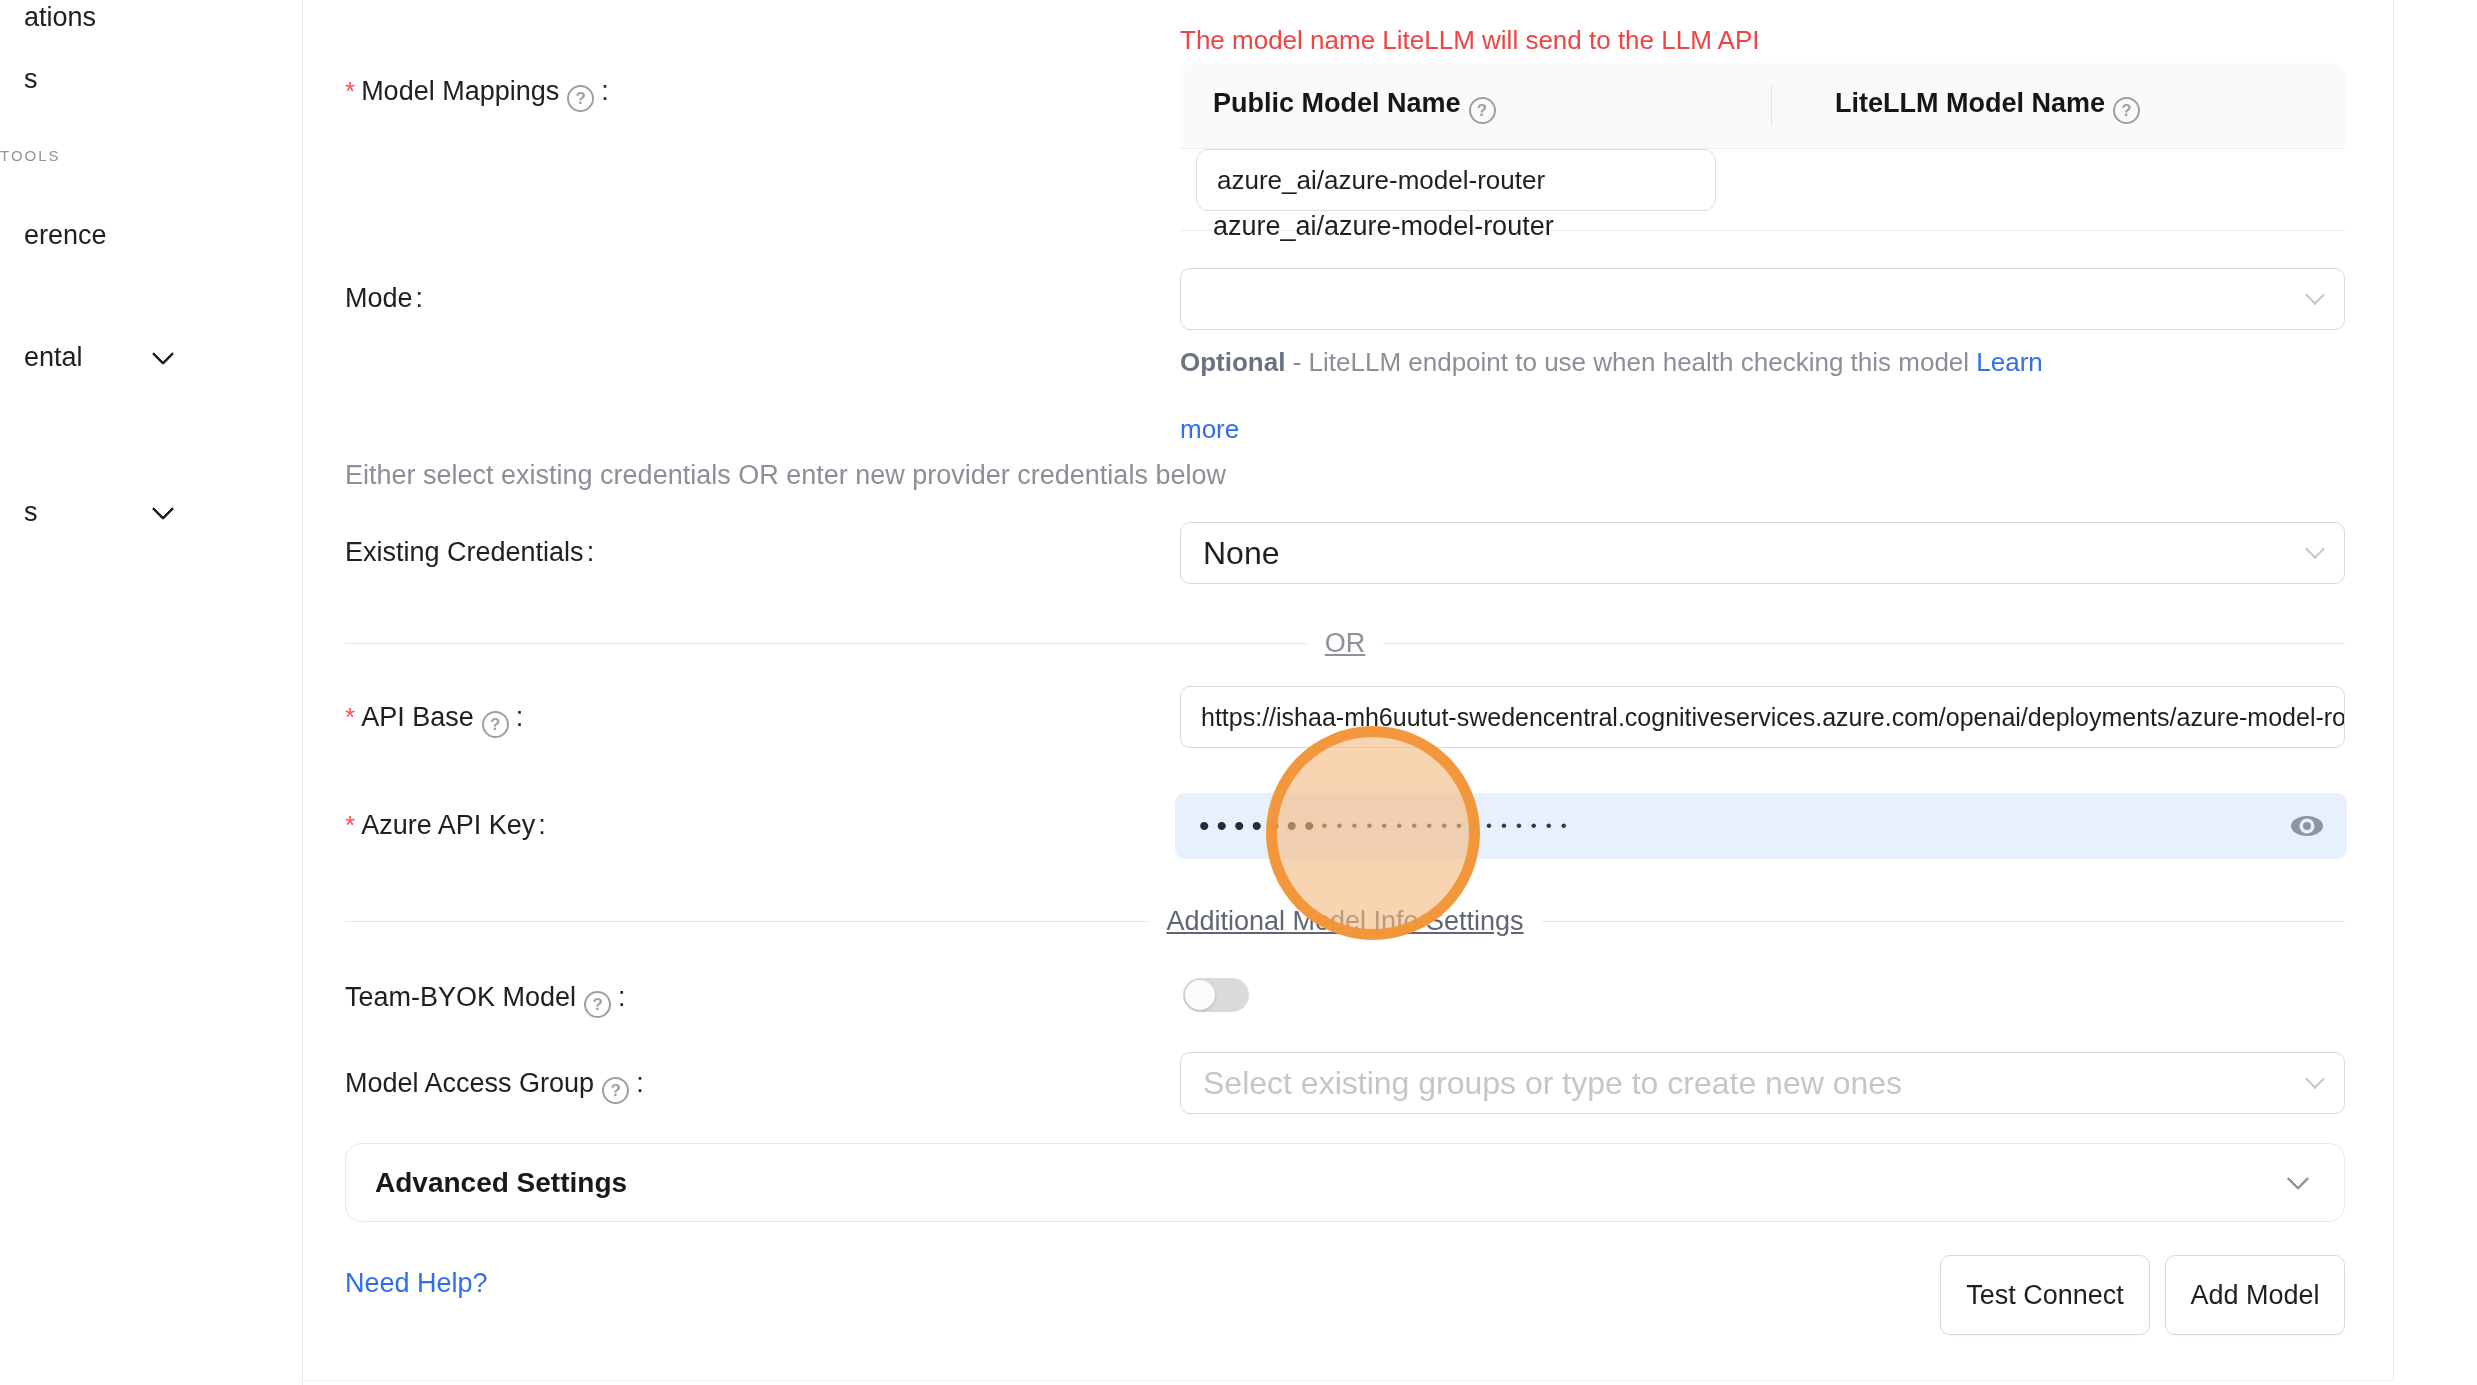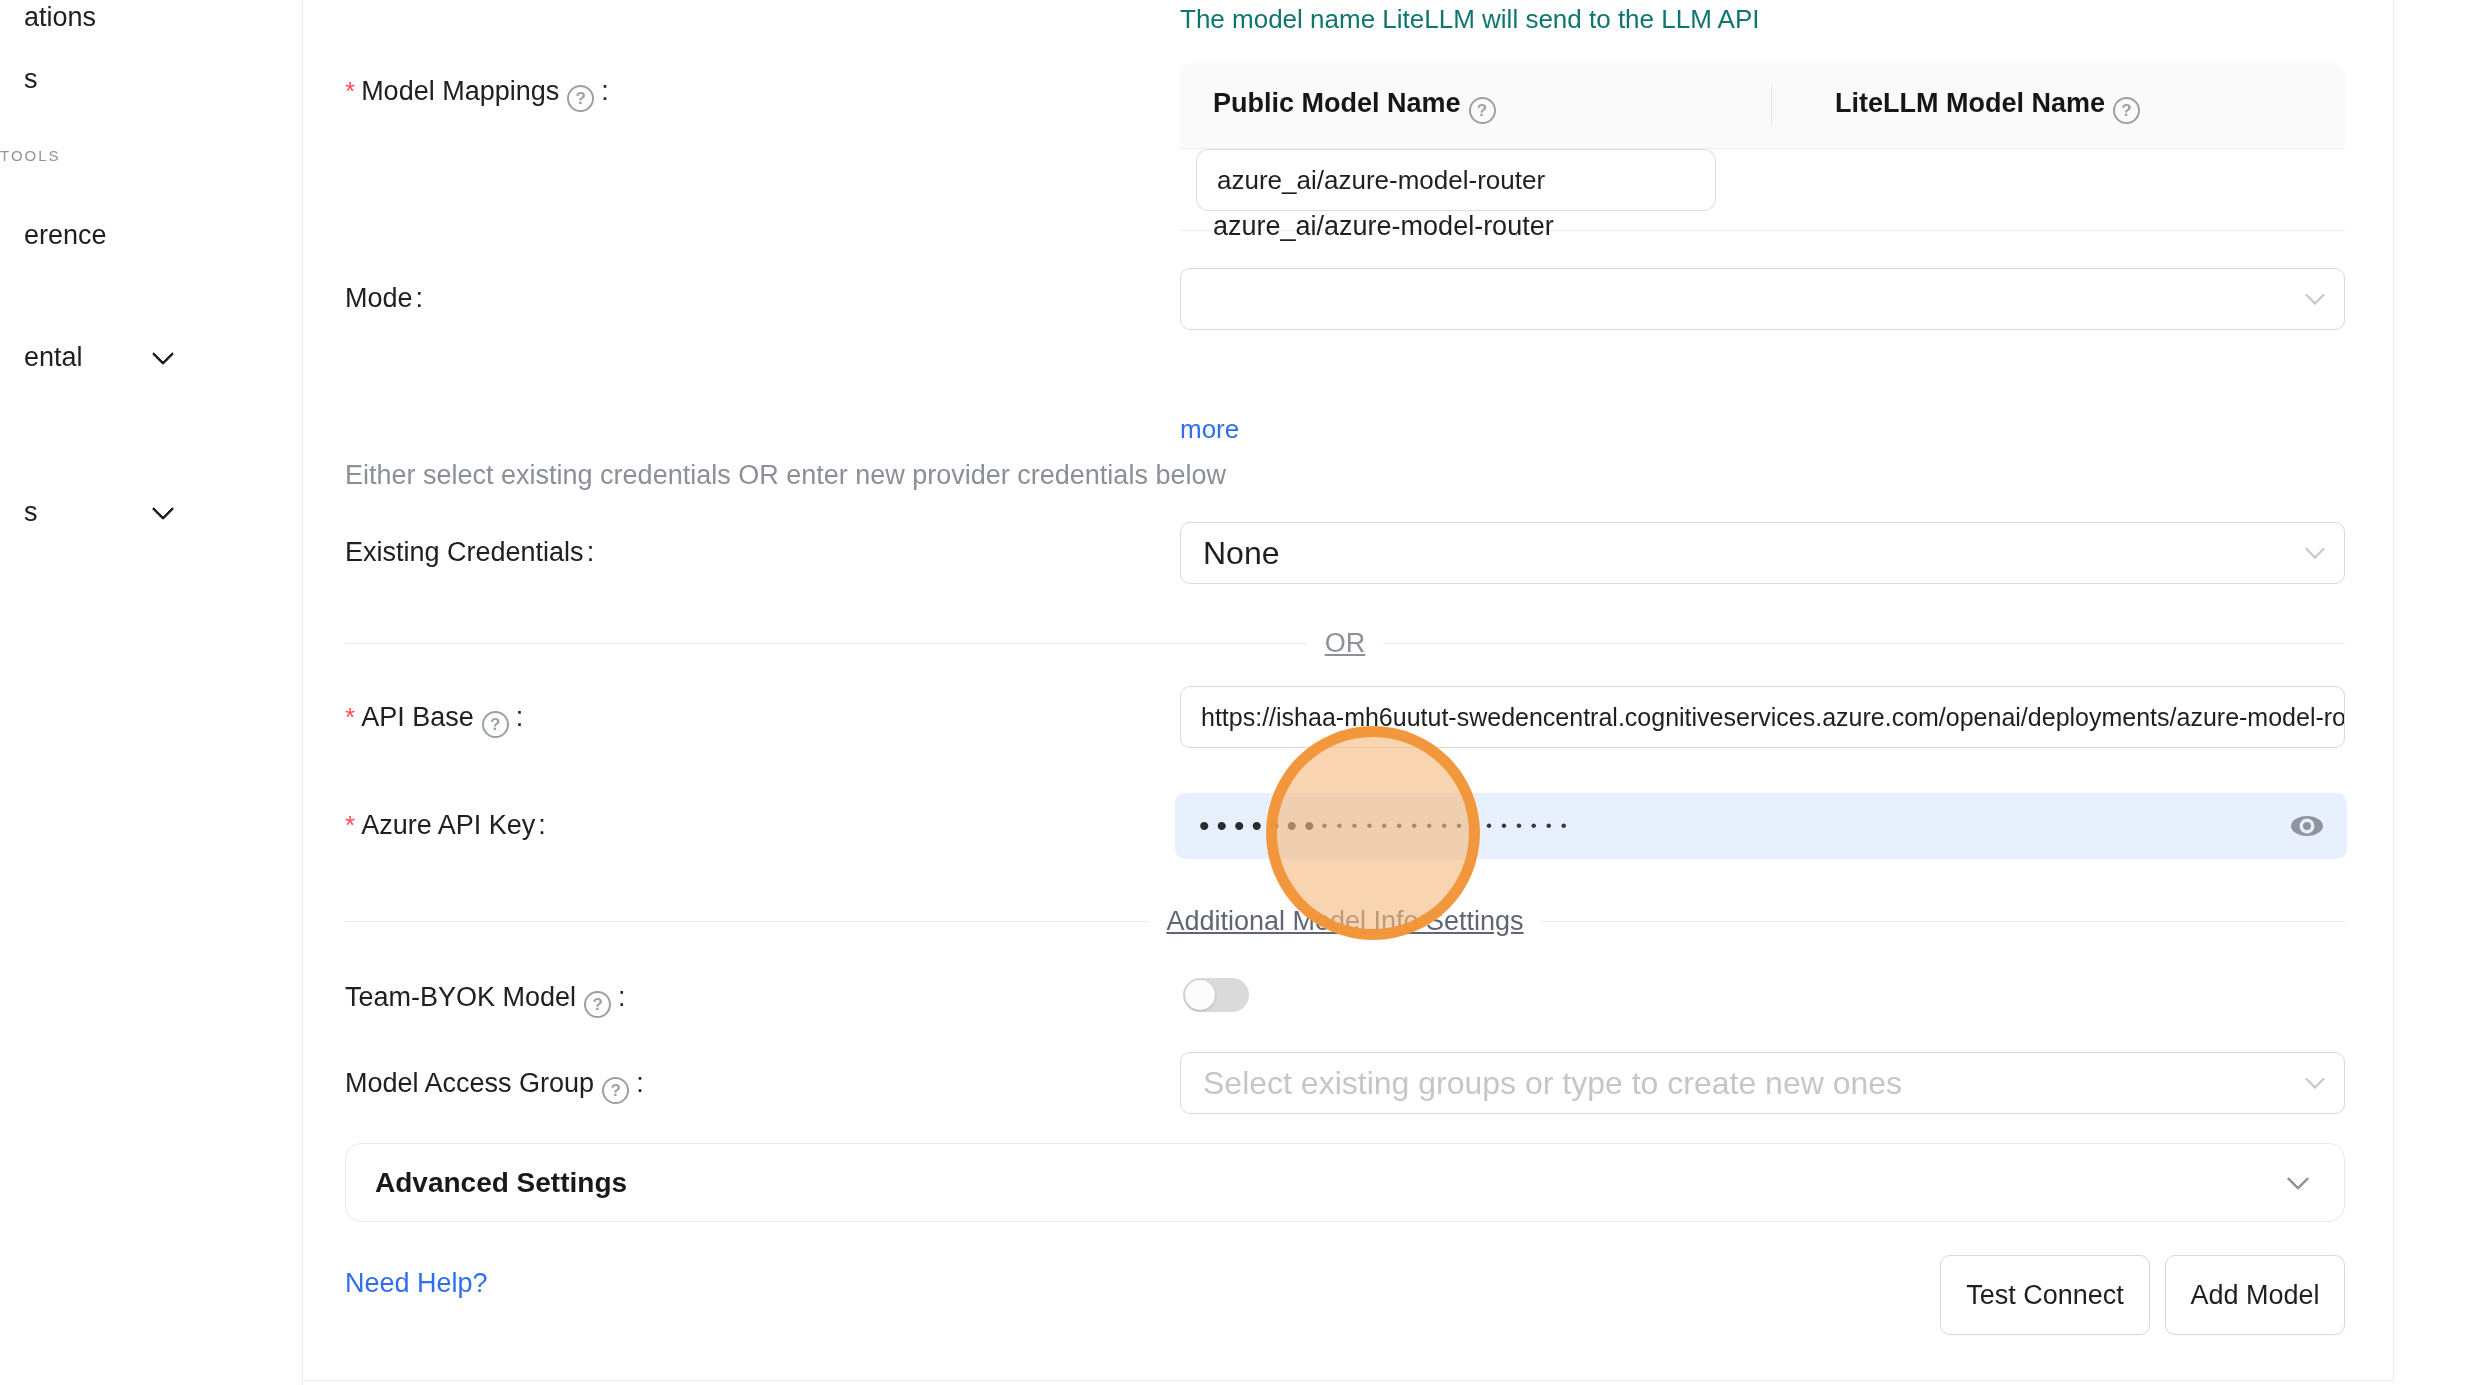--- a/index.html
+++ b/index.html
@@ -70,41 +70,44 @@
   <div class="sidebar-border"></div>
   <div class="side-item" style="top:2px;">ations</div>
   <div class="side-item" style="top:64px;">s</div>
   <div class="side-section" style="top:147px;">TOOLS</div>
   <div class="side-item" style="top:220px;">erence</div>
   <div class="side-item" style="top:342px;">ental</div>
   <div class="chev-bold" style="left:155px; top:346px;"></div>
   <div class="side-item" style="top:497px;">s</div>
   <div class="chev-bold" style="left:155px; top:501px;"></div>
 
-  <div class="help-line" style="top:4px; color:#0f766e;text-align:center;">The model name LiteLLM will send to the LLM API</div>
+  <div class="help-line" style="top:25px; color:#ef4444;text-align:center;">The model name LiteLLM will send to the LLM API</div>
 
   <div class="label-row" style="left:345px; top:76px;">
     <span class="req">*</span><span>Model Mappings</span><span class="qicon">?</span><span class="colon">:</span>
   </div>
   <div class="mm-table">
     <div class="mm-head">
       <div class="mm-col1"><span>Public Model Name</span><span class="qicon">?</span></div>
       <div class="mm-coldiv"></div>
       <div class="mm-col2"><span>LiteLLM Model Name</span><span class="qicon">?</span></div>
     </div>
     <div class="mm-body">
       <div class="mm-input" style="flex:none;">azure_ai/azure-model-router</div>
       <div class="mm-val">azure_ai/azure-model-router</div>
     </div>
   </div>
 
   <div class="label-row" style="left:345px; top:283px;"><span>Mode</span><span class="colon">:</span></div>
   <div class="select-box" style="top:268px;">
     <span></span>
     <span class="chev-light"></span>
+  </div>
+  <div class="help-line" style="top:347px;">
+    <span class="help-bold">Optional</span><span> - LiteLLM endpoint to use when health checking this model </span><span class="link">Learn</span>
   </div>
   <div class="help-line" style="top:387px;margin-top:27px;">
     <span class="link">more</span>
   </div>
 
   <div class="label-row hint" style="left:345px; top:460px;">Either select existing credentials OR enter new provider credentials below</div>
 
   <div class="label-row" style="left:345px; top:537px;"><span>Existing Credentials</span><span class="colon">:</span></div>
   <div class="select-box" style="top:522px;">
     <span>None</span>

